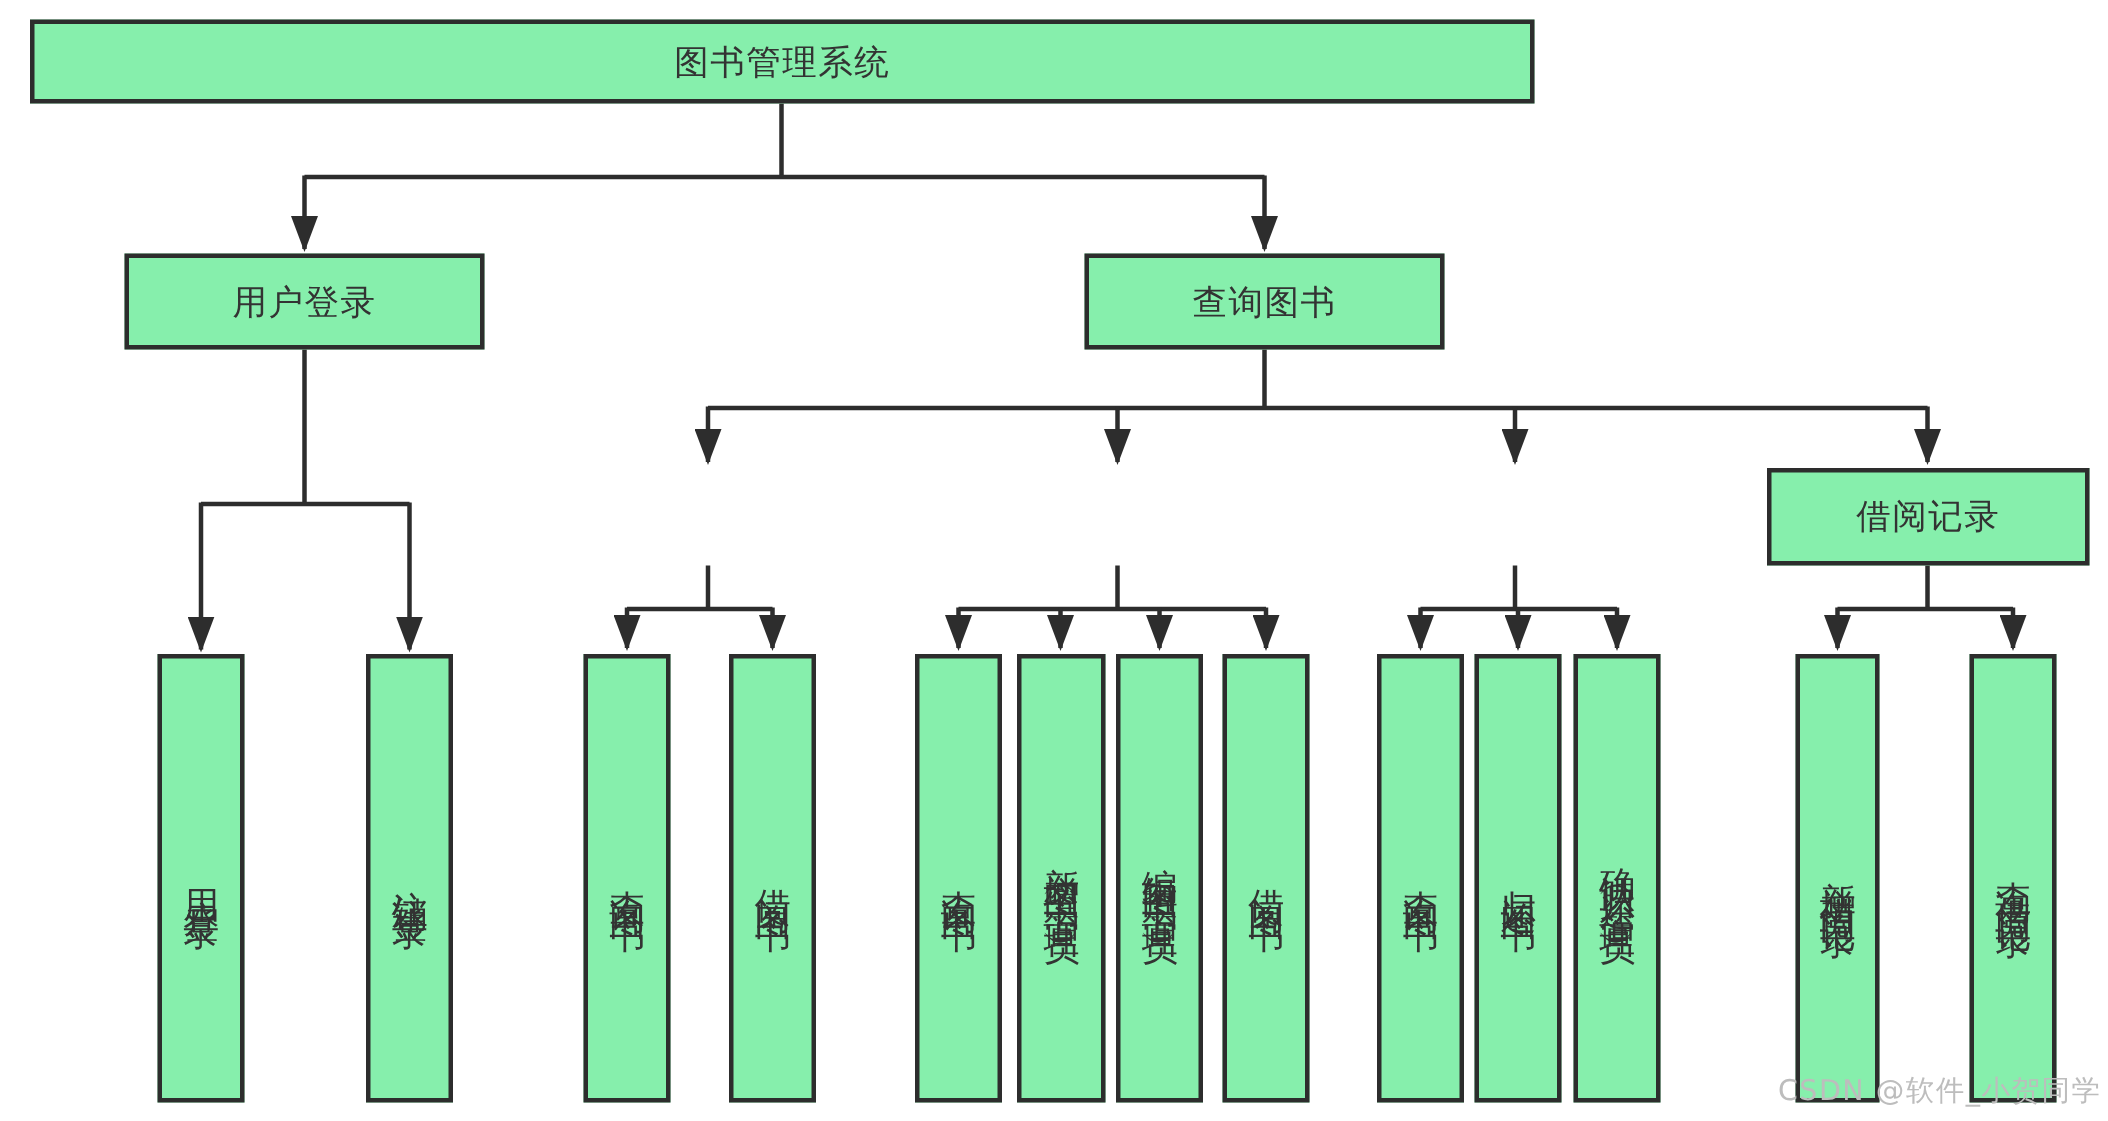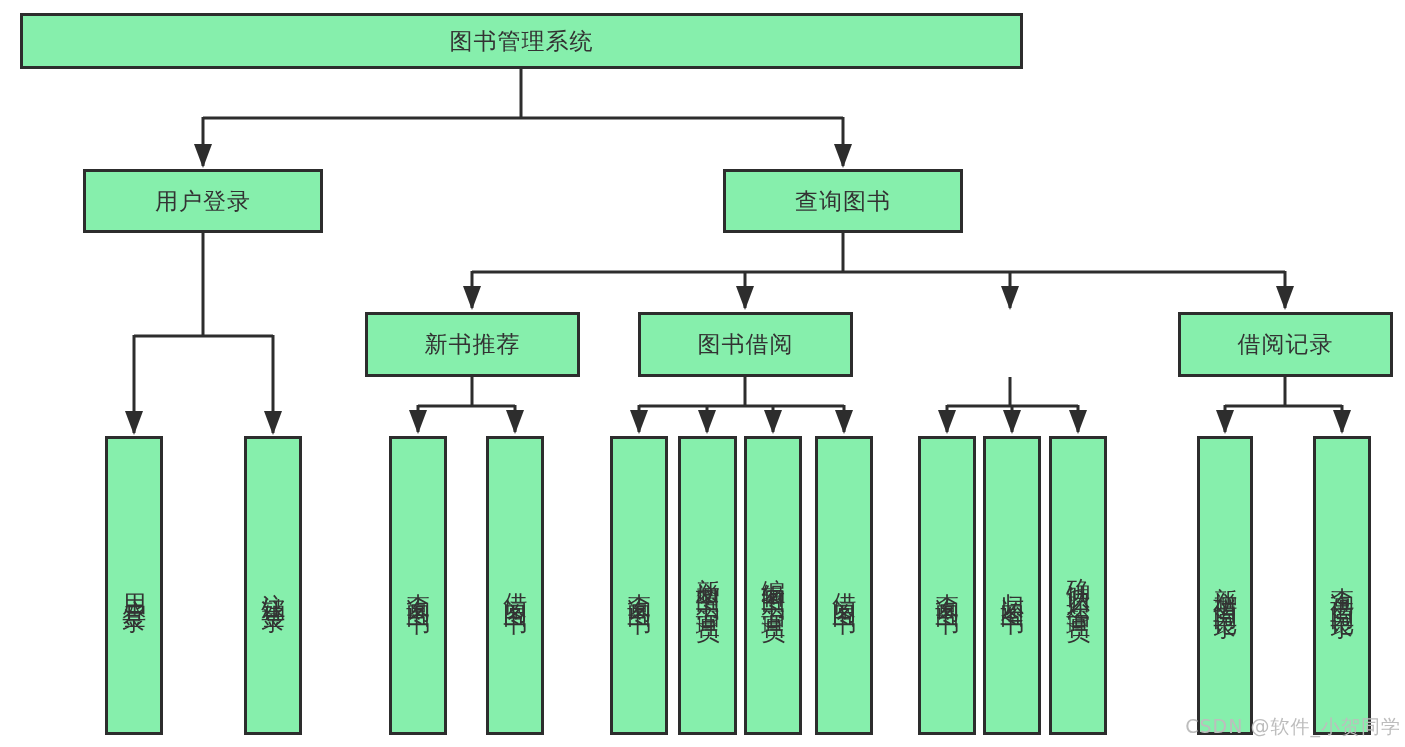--- a/index.html
+++ b/index.html
@@ -103,22 +103,20 @@
         <path d="M1342 405 V432" marker-end="url(#arrow)"></path>
       </g>
     </g>
   </svg>
 
   <div class="box hbox" style="left:20px;top:13px;width:1003px;height:56px">图书管理系统</div>
 
   <div class="box hbox" style="left:83px;top:169px;width:240px;height:64px">用户登录</div>
   <div class="box hbox" style="left:723px;top:169px;width:240px;height:64px">查询图书</div>
 
-  <div class="box hbox" style="left:365px;top:312px;width:215px;height:65px">新书推荐</div>
-  <div class="box hbox" style="left:638px;top:312px;width:215px;height:65px">图书借阅</div>
   <div class="box hbox" style="left:1178px;top:312px;width:215px;height:65px">借阅记录</div>
 
   <div class="box vbox" style="left:105px;top:436px;width:58px;height:299px">用户登录</div>
   <div class="box vbox" style="left:244px;top:436px;width:58px;height:299px">注销登录</div>
 
   <div class="box vbox" style="left:389px;top:436px;width:58px;height:299px">查询图书</div>
   <div class="box vbox" style="left:486px;top:436px;width:58px;height:299px">借阅图书</div>
 
   <div class="box vbox" style="left:610px;top:436px;width:58px;height:299px">查询图书</div>
   <div class="box vbox" style="left:678px;top:436px;width:59px;height:299px">新增图书（管理员）</div>

